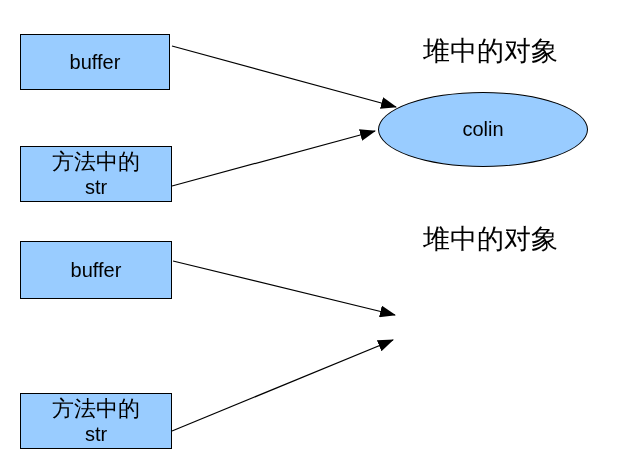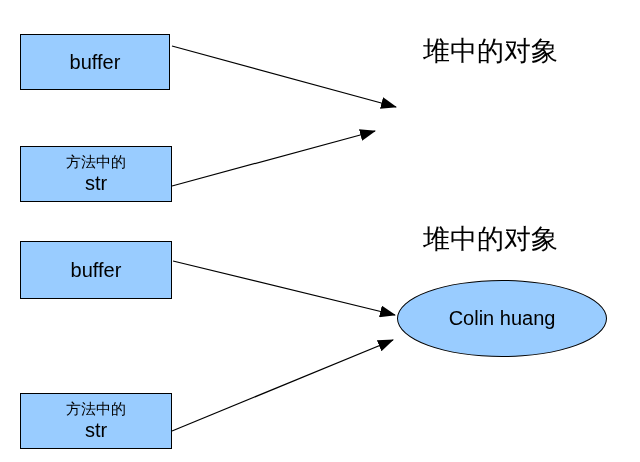--- a/index.html
+++ b/index.html
@@ -17,21 +17,21 @@
   .arrow-layer line{stroke:var(--arrow);stroke-width:1.2;}
   .arrow-layer .head{fill:var(--arrow);}
   .box{
     position:absolute;
     background:var(--shape-fill);
     border:1px solid var(--shape-border);
     display:flex;flex-direction:column;align-items:center;justify-content:center;
     line-height:1.2;
   }
   .box .en{font-size:20px;font-family:"Liberation Sans",sans-serif;}
-  .cn{font-size:15px;font-family:"Liberation Serif","DejaVu Serif",serif;}
+  .cn{font-size:22px;font-family:"Liberation Serif","DejaVu Serif",serif;}
   .ellipse{
     position:absolute;
     background:var(--shape-fill);
     border:1px solid var(--shape-border);
     border-radius:50%;
     display:flex;align-items:center;justify-content:center;
     font-size:20px;
   }
   .heap-label{
     position:absolute;
@@ -70,29 +70,29 @@
     <span class="en">buffer</span>
   </div>
 
   <div class="box" id="box-str-1">
     <span class="cn">方法中的</span>
     <span class="en">str</span>
   </div>
 
   <div class="heap-label" id="heap-label-1">堆中的对象</div>
 
+  <div class="ellipse" id="ellipse-colin">
+    <span>colin</span>
+  </div>
 
   <div class="box" id="box-buffer-2">
     <span class="en">buffer</span>
   </div>
 
   <div class="box" id="box-str-2">
     <span class="cn">方法中的</span>
     <span class="en">str</span>
   </div>
 
   <div class="heap-label" id="heap-label-2">堆中的对象</div>
 
-  <div class="ellipse" id="ellipse-colin-huang">
-    <span>Colin huang</span>
-  </div>
 
 </div>
 
 </body></html>

